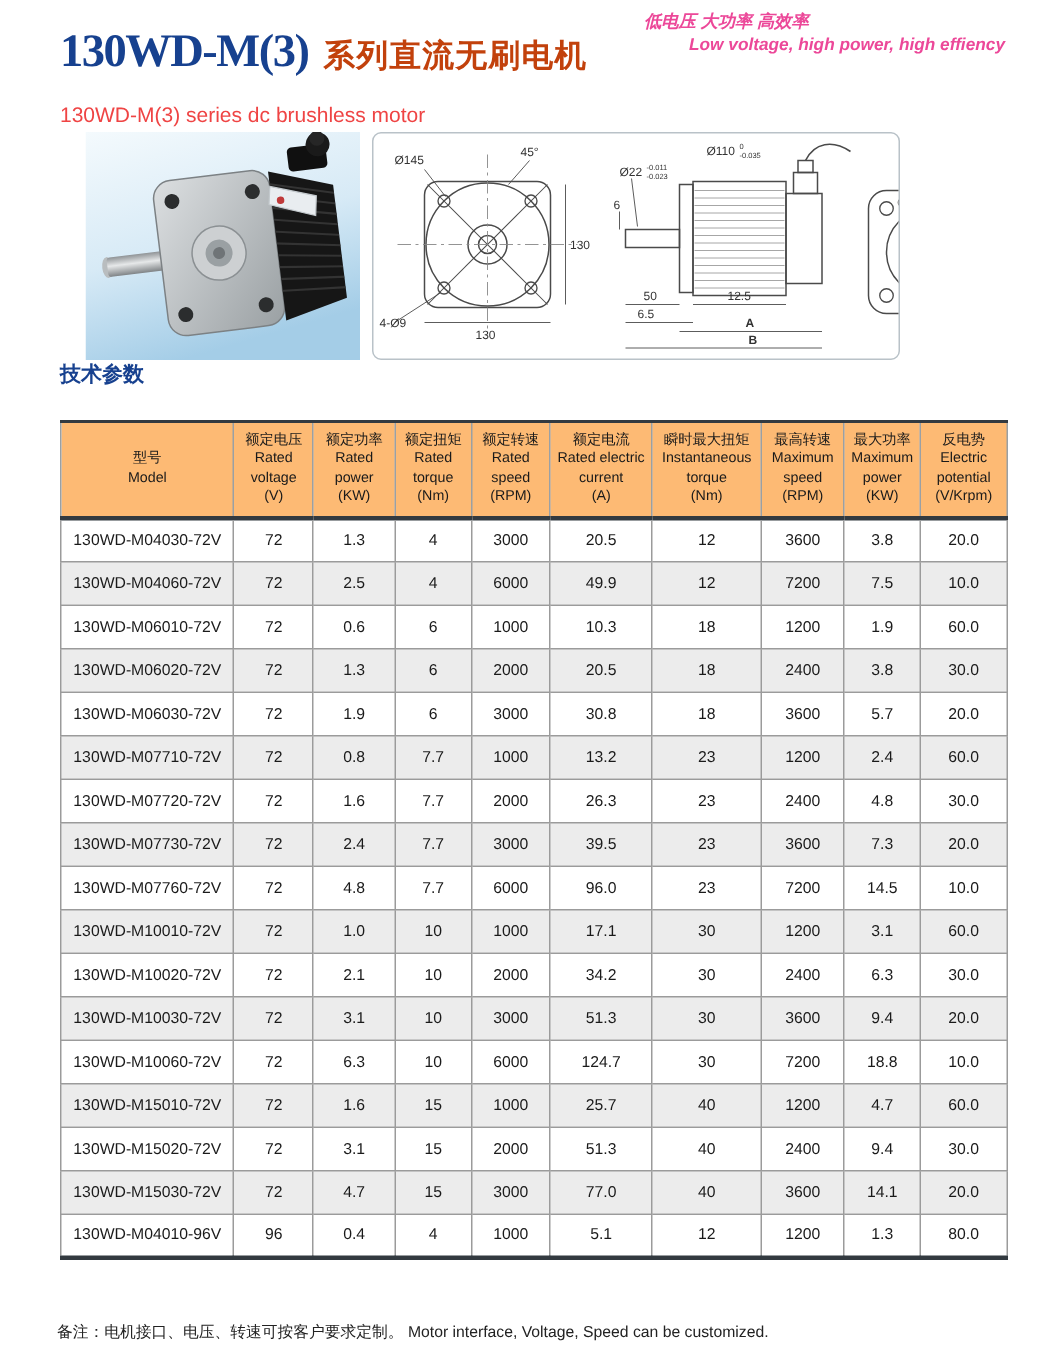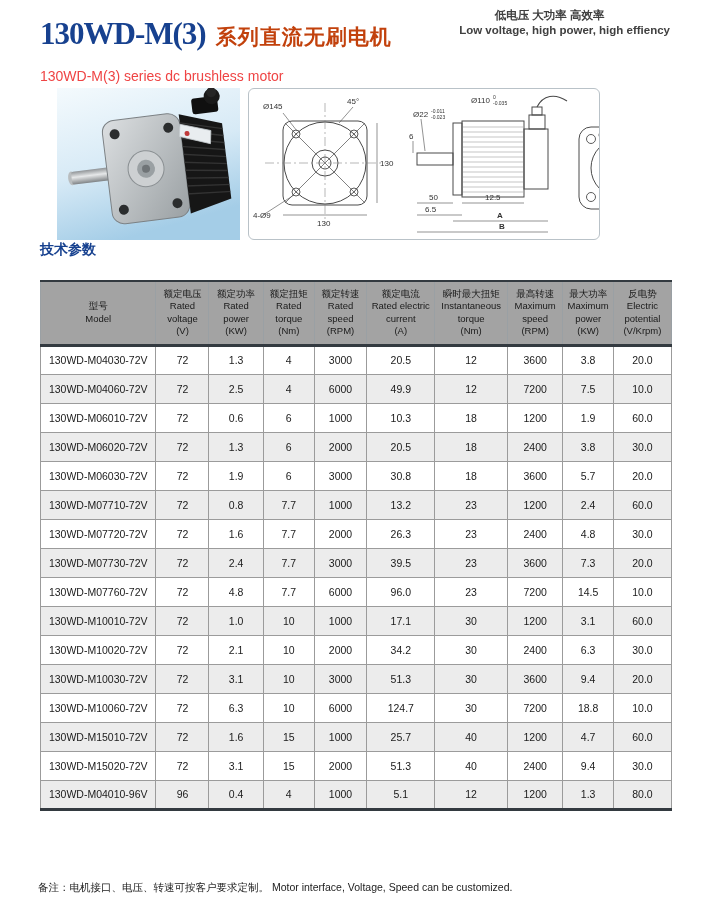--- a/index.html
+++ b/index.html
@@ -5,39 +5,39 @@
   * { margin:0; padding:0; box-sizing:border-box; }
   body { background:#fff; font-family:"Liberation Sans", sans-serif; }
   .page { position:relative; width:701px; height:899px; background:#fff; overflow:hidden; }
 
   
   .header-left { position:absolute; left:40px; top:16px; }
   .title-row { display:flex; align-items:baseline;font-family:Liberation Serif, serif; }
   .title-model { font-size:31px; font-weight:bold; color:#17418f; letter-spacing:-1px; }
   .title-cn { font-size:21px; font-weight:bold; color:#c2410c; margin-left:10px; letter-spacing:1px; }
   .subtitle { font-size:14px; color:#ef4444; margin-top:16px; }
-  .tagline { position:absolute; right:31px; top:8px; text-align:center; color:#404040;
-             font-weight:bold; line-height:15px; }
+  .tagline { position:absolute; right:31px; top:8px; text-align:left; color:#ec4899;
+             font-style:italic; font-weight:bold; line-height:15px; }
   .tagline-cn { font-size:11.5px; }
   .tagline-en { font-size:11.5px;margin-left:30px; }
 
   
   .photo-panel { position:absolute; left:57px; top:88px; width:183px; height:152px; }
   .drawing-panel { position:absolute; left:248px; top:88px; width:352px; height:152px;
                    border:1px solid #b9c2c8; border-radius:6px; background:#fff; overflow:hidden; }
   svg text { font-family:"Liberation Sans", sans-serif; fill:#333; }
 
   
   .section-title { position:absolute; left:40px; top:241px; font-size:14px; font-weight:bold; color:#17418f; }
 
   
   .spec-table { position:absolute; left:40px; top:280px; width:632px;
                 border-collapse:collapse; table-layout:fixed;
                 border-top:2px solid #333a40; border-bottom:3px solid #333a40; }
-  .spec-table thead th { background:#a3a3a3; border:1px solid #9aa0a4; border-bottom:3px solid #333a40;
+  .spec-table thead th { background:#fdba74; border:1px solid #9aa0a4; border-bottom:3px solid #333a40;
                 font-weight:normal; font-size:9.5px; line-height:1.3; color:#1a1a1a;
                 height:64px; padding:2px 1px; text-align:center; vertical-align:middle; }
   .spec-table tbody td { border:1px solid #9b9b9b; height:29px; font-size:10.5px; color:#1a1a1a;
                 text-align:center; vertical-align:middle; padding:0 2px; }
   .spec-table tbody tr:nth-child(even) { background:#ececec; }
   .th-unit { white-space:nowrap; }
 
   
   .note { position:absolute; left:38px; top:881px; font-size:10.5px; color:#222; }
 </style>
@@ -449,20 +449,32 @@
           <td>3.1</td>
           <td>15</td>
           <td>2000</td>
           <td>51.3</td>
           <td>40</td>
           <td>2400</td>
           <td>9.4</td>
           <td>30.0</td>
         </tr>
         <tr>
+          <td>130WD-M15030-72V</td>
+          <td>72</td>
+          <td>4.7</td>
+          <td>15</td>
+          <td>3000</td>
+          <td>77.0</td>
+          <td>40</td>
+          <td>3600</td>
+          <td>14.1</td>
+          <td>20.0</td>
+        </tr>
+        <tr>
           <td>130WD-M04010-96V</td>
           <td>96</td>
           <td>0.4</td>
           <td>4</td>
           <td>1000</td>
           <td>5.1</td>
           <td>12</td>
           <td>1200</td>
           <td>1.3</td>
           <td>80.0</td>

